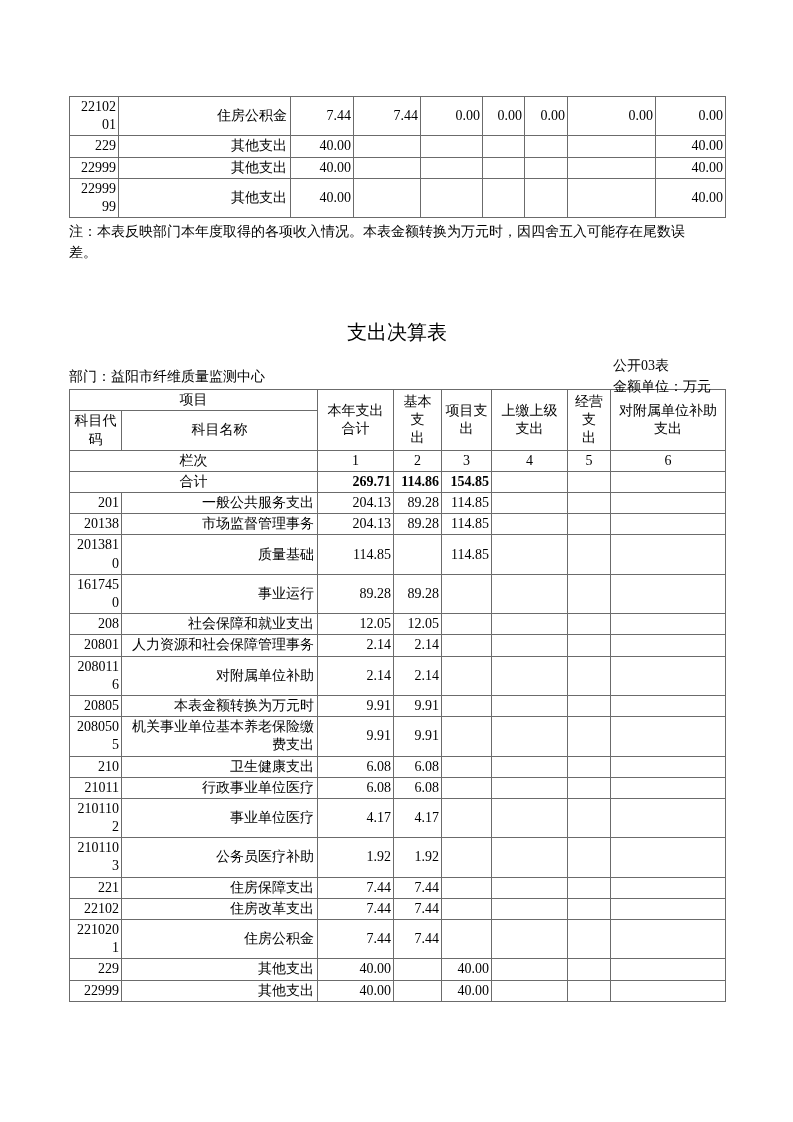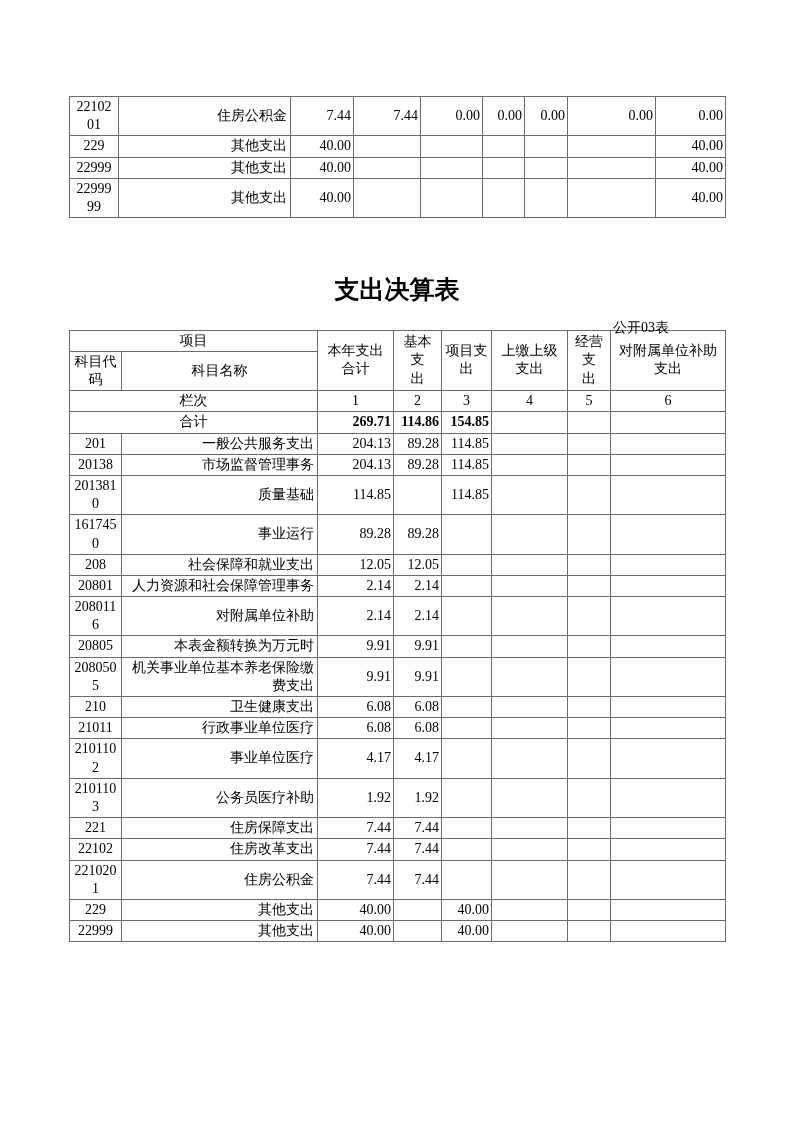--- a/index.html
+++ b/index.html
@@ -10,28 +10,28 @@
   }
   .content { position:absolute; left:69px; top:96px; width:656px; }
 
   table.tbl { border-collapse:collapse; table-layout:fixed; width:656px; }
   .tbl td, .tbl th {
     border:1px solid #6b6b6b; padding:1px 3px; line-height:1.3;
     font-weight:normal; vertical-align:middle; overflow:hidden;
     word-break:break-all;
   }
   .tbl .num { text-align:right; padding-right:2px; }
-  .tbl .code { text-align:center; padding:1px 2px; white-space:pre-line; }
+  .tbl .code { text-align:right; padding:1px 2px; white-space:pre-line; }
   .tbl .name { text-align:right; white-space:pre-line; }
   .tbl th, .tbl .center { text-align:center; white-space:pre-line; }
   .tbl tr.total .num { font-weight:bold; }
 
   .note { margin-top:3px; line-height:1.5; white-space:pre-line; width:660px; }
 
-  .title { margin:56px 0 0 0; font-size:25px; font-weight:bold; text-align:center; line-height:1.3; }
+  .title { margin:56px 0 0 0; font-size:20px; font-weight:normal; text-align:center; line-height:1.3; }
 
   .meta-line { position:relative; height:21px; line-height:21px; }
   .meta-line .right-block { position:absolute; left:544px; top:0;margin-top:10px; }
 
   .main { margin-top:2px; }
 </style>
 </head>
 <body>
 
 <div class="sheet">
@@ -96,25 +96,31 @@
             <td class="num"></td>
             <td class="num"></td>
             <td class="num"></td>
             <td class="num"></td>
             <td class="num"></td>
             <td class="num">40.00</td>
           </tr>
         </tbody>
     </table>
 
+    <div class="note">注：本表反映部门本年度取得的各项收入情况。本表金额转换为万元时，因四舍五入可能存在尾数误
+差。</div>
 
     <div class="title">支出决算表</div>
 
     <div class="meta-line">
       <span class="right-block">公开03表</span>
+    </div>
+    <div class="meta-line">
+      <span>部门：益阳市纤维质量监测中心</span>
+      <span class="right-block">金额单位：万元</span>
     </div>
 
     <table class="tbl main">
       <colgroup>
         <col style="width:52px">
           <col style="width:196px">
           <col style="width:76px">
         <col style="width:48px">
           <col style="width:50px">
           <col style="width:76px">

